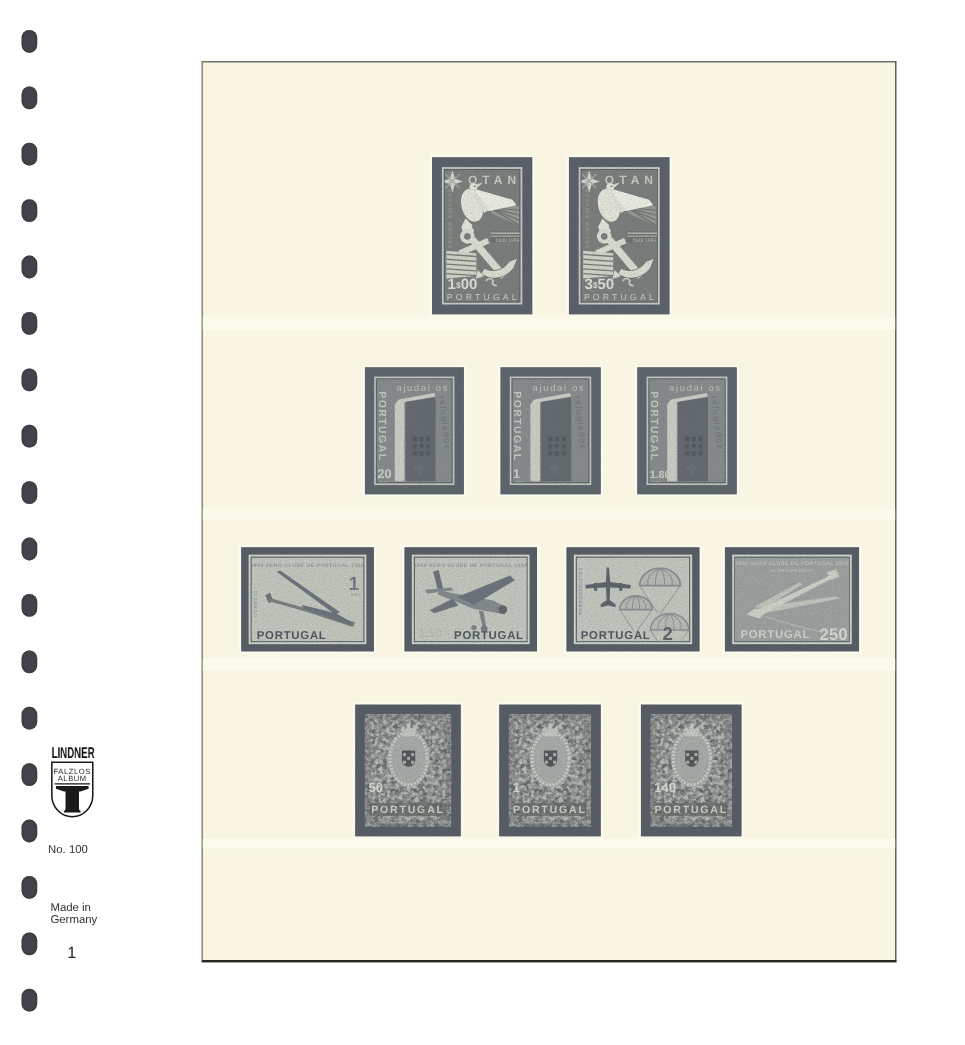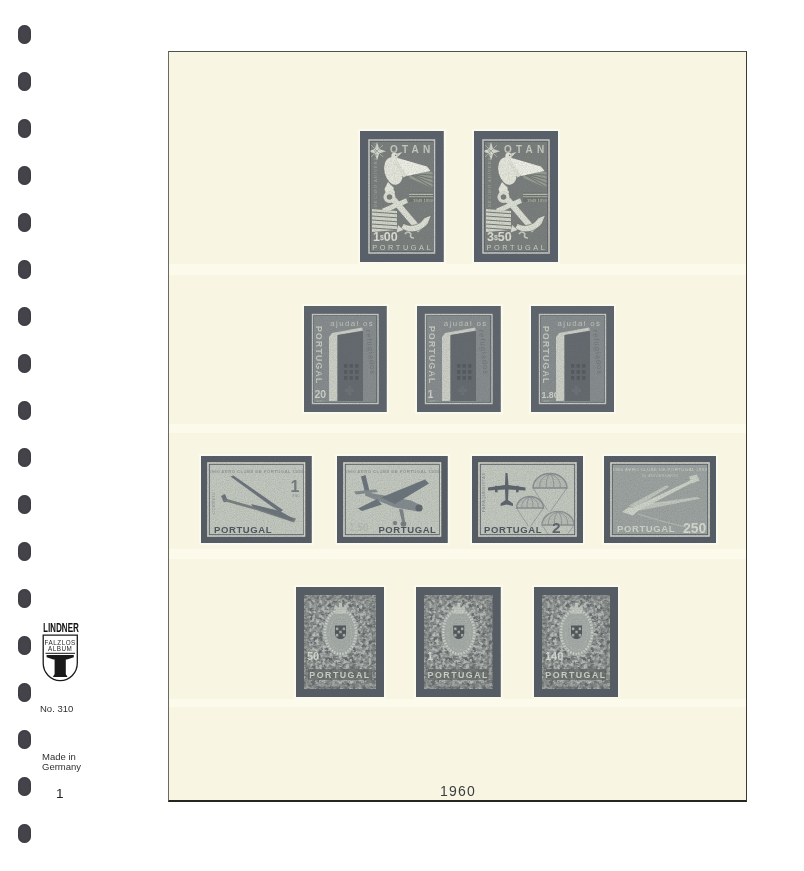--- a/index.html
+++ b/index.html
@@ -37,33 +37,32 @@
     <div class="hole" style="top:730.0px"></div>
     <div class="hole" style="top:777.0px"></div>
     <div class="hole" style="top:824.0px"></div>
   </div>
 
 <div id="page">
   <div class="gap" style="top:212px;height:11px;"></div>
   <div class="gap" style="top:372px;height:9px;"></div>
   <div class="gap" style="top:497px;height:10px;"></div>
   <div class="gap" style="top:647px;height:8px;"></div>
-  <div class="lab" style="left:0;width:578px;top:731px;text-align:center;font-size:14px;letter-spacing:1.2px;color:#3b3e3e;">1960</div>
 </div>
 
 <div class="lab" style="left:43px;top:620px;font-size:13px;font-weight:bold;color:#111;
      transform:scaleX(0.62);transform-origin:0 0;letter-spacing:0px;">LINDNER</div>
 <div id="shield" style="position:absolute;left:42px;top:633.5px;width:37px;height:48px;"><svg width="37" height="48" viewBox="0 0 37 48">
 <path d="M1.2 1.2 H35.3 V29 A17 17.6 0 0 1 1.2 29 Z" fill="#ffffff" stroke="#1a1a1a" stroke-width="1.3"></path>
 <text x="18.2" y="10.8" font-size="6.3" letter-spacing="0.5" fill="#1f1f1f" text-anchor="middle" font-family="Liberation Sans">FALZLOS</text>
 <text x="18.2" y="17.2" font-size="6.3" letter-spacing="0.5" fill="#1f1f1f" text-anchor="middle" font-family="Liberation Sans">ALBUM</text>
 <path d="M3.5 19.3 H33" stroke="#151515" stroke-width="1"></path>
 <path d="M4.6 21 H31.8 V23.2 L25 25.6 H23.8 V39.8 Q23.8 41.4 25.2 42 L25.2 43 H11.2 L11.2 42 Q12.6 41.4 12.6 39.8 V25.6 H11.4 L4.6 23.2 Z" fill="#1a1a1a"></path>
 </svg></div>
-<div class="lab" style="left:40px;top:703px;font-size:9.5px;color:#30302e;">No. 310</div>
+<div class="lab" style="left:40px;top:703px;font-size:9.5px;color:#30302e;">No. 100</div>
 <div class="lab" style="left:42px;top:752px;width:38px;text-align:left;font-size:9.5px;line-height:10.2px;color:#30302e;">Made in<br>Germany</div>
 <div class="lab" style="left:56px;top:785.5px;font-size:13.5px;color:#222;">1</div>
 
 <div id="stamps">
     <svg width="0" height="0" style="position:absolute">
 <defs>
 <filter id="grain" x="0%" y="0%" width="100%" height="100%" color-interpolation-filters="sRGB">
   <feTurbulence type="fractalNoise" baseFrequency="0.9" numOctaves="2" result="n" seed="7"></feTurbulence>
   <feColorMatrix in="n" type="matrix" values="0 0 0 0 0.32 0 0 0 0 0.34 0 0 0 0 0.33 0.5 0.5 0.5 0 -0.6"></feColorMatrix>
 </filter>

